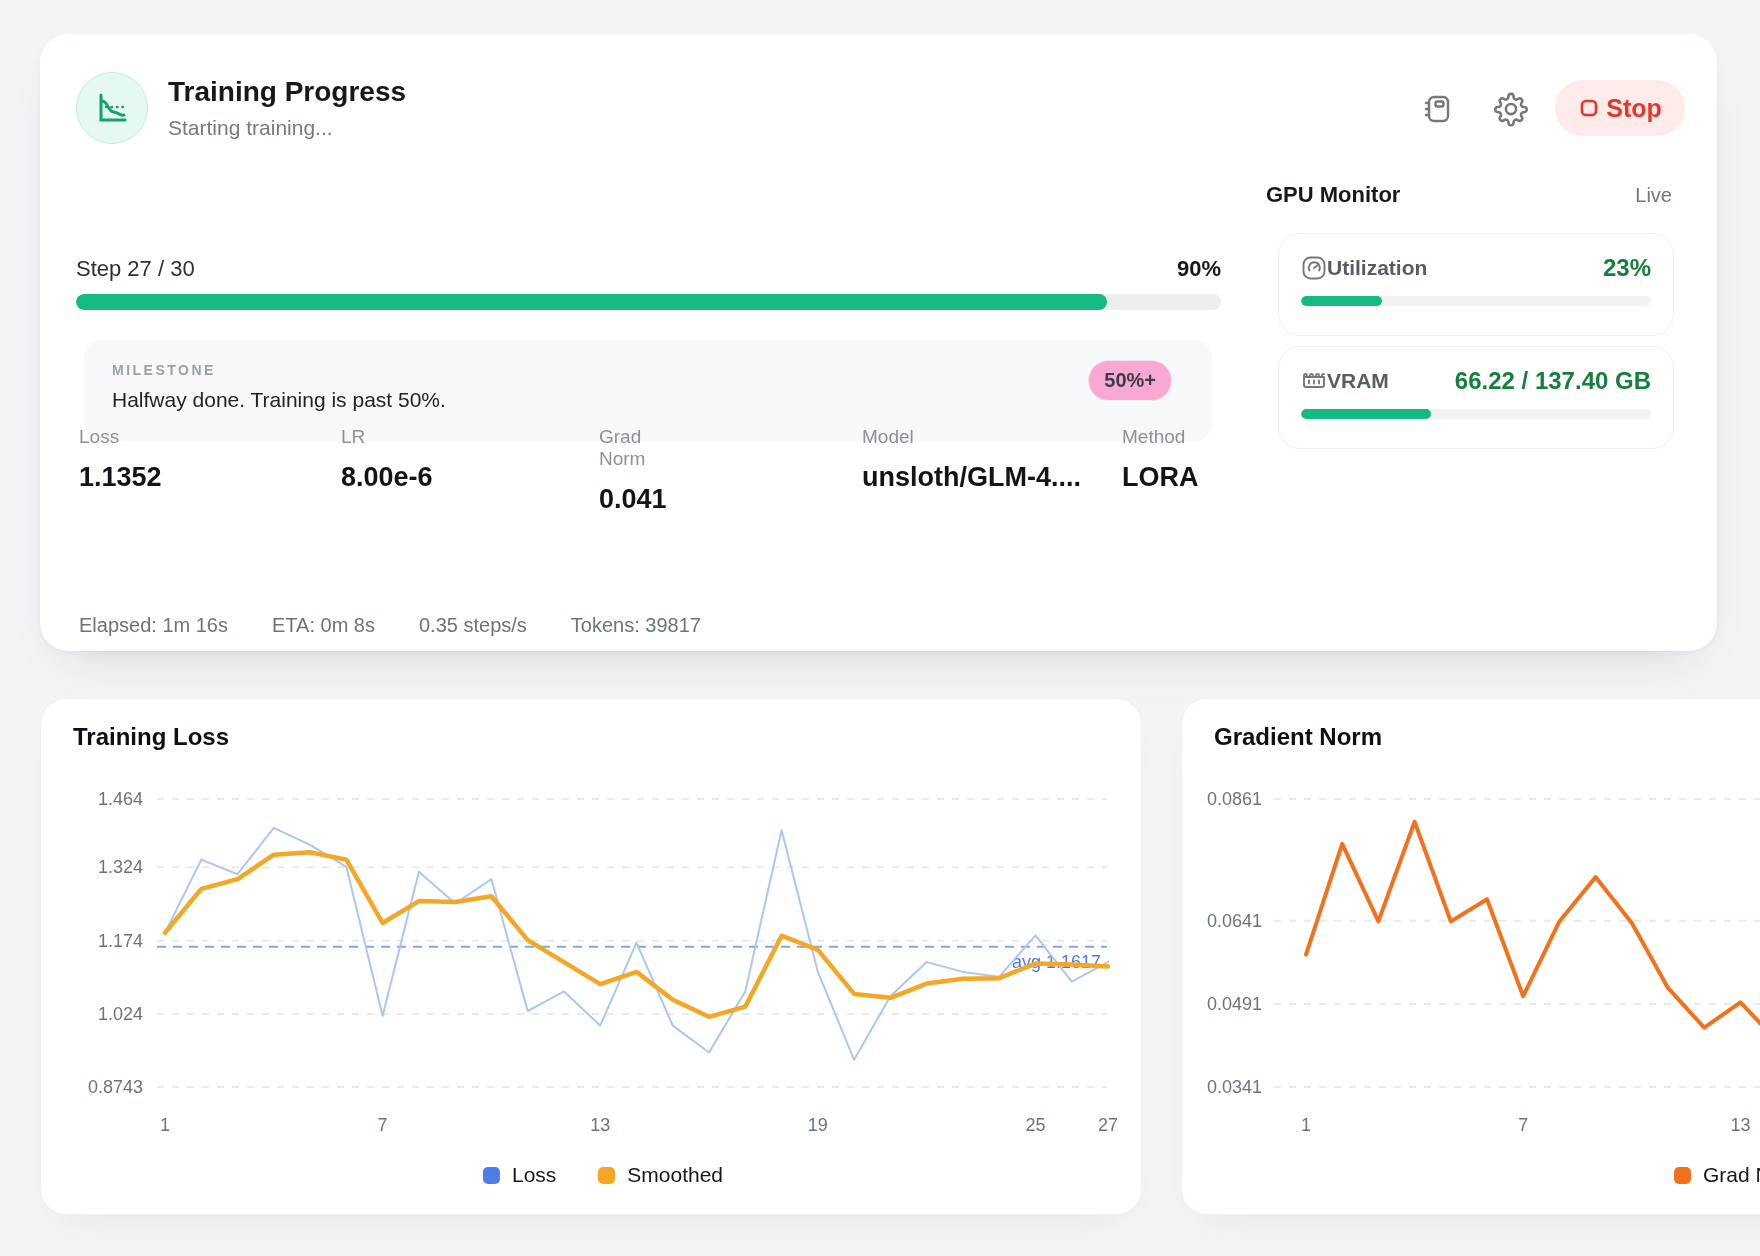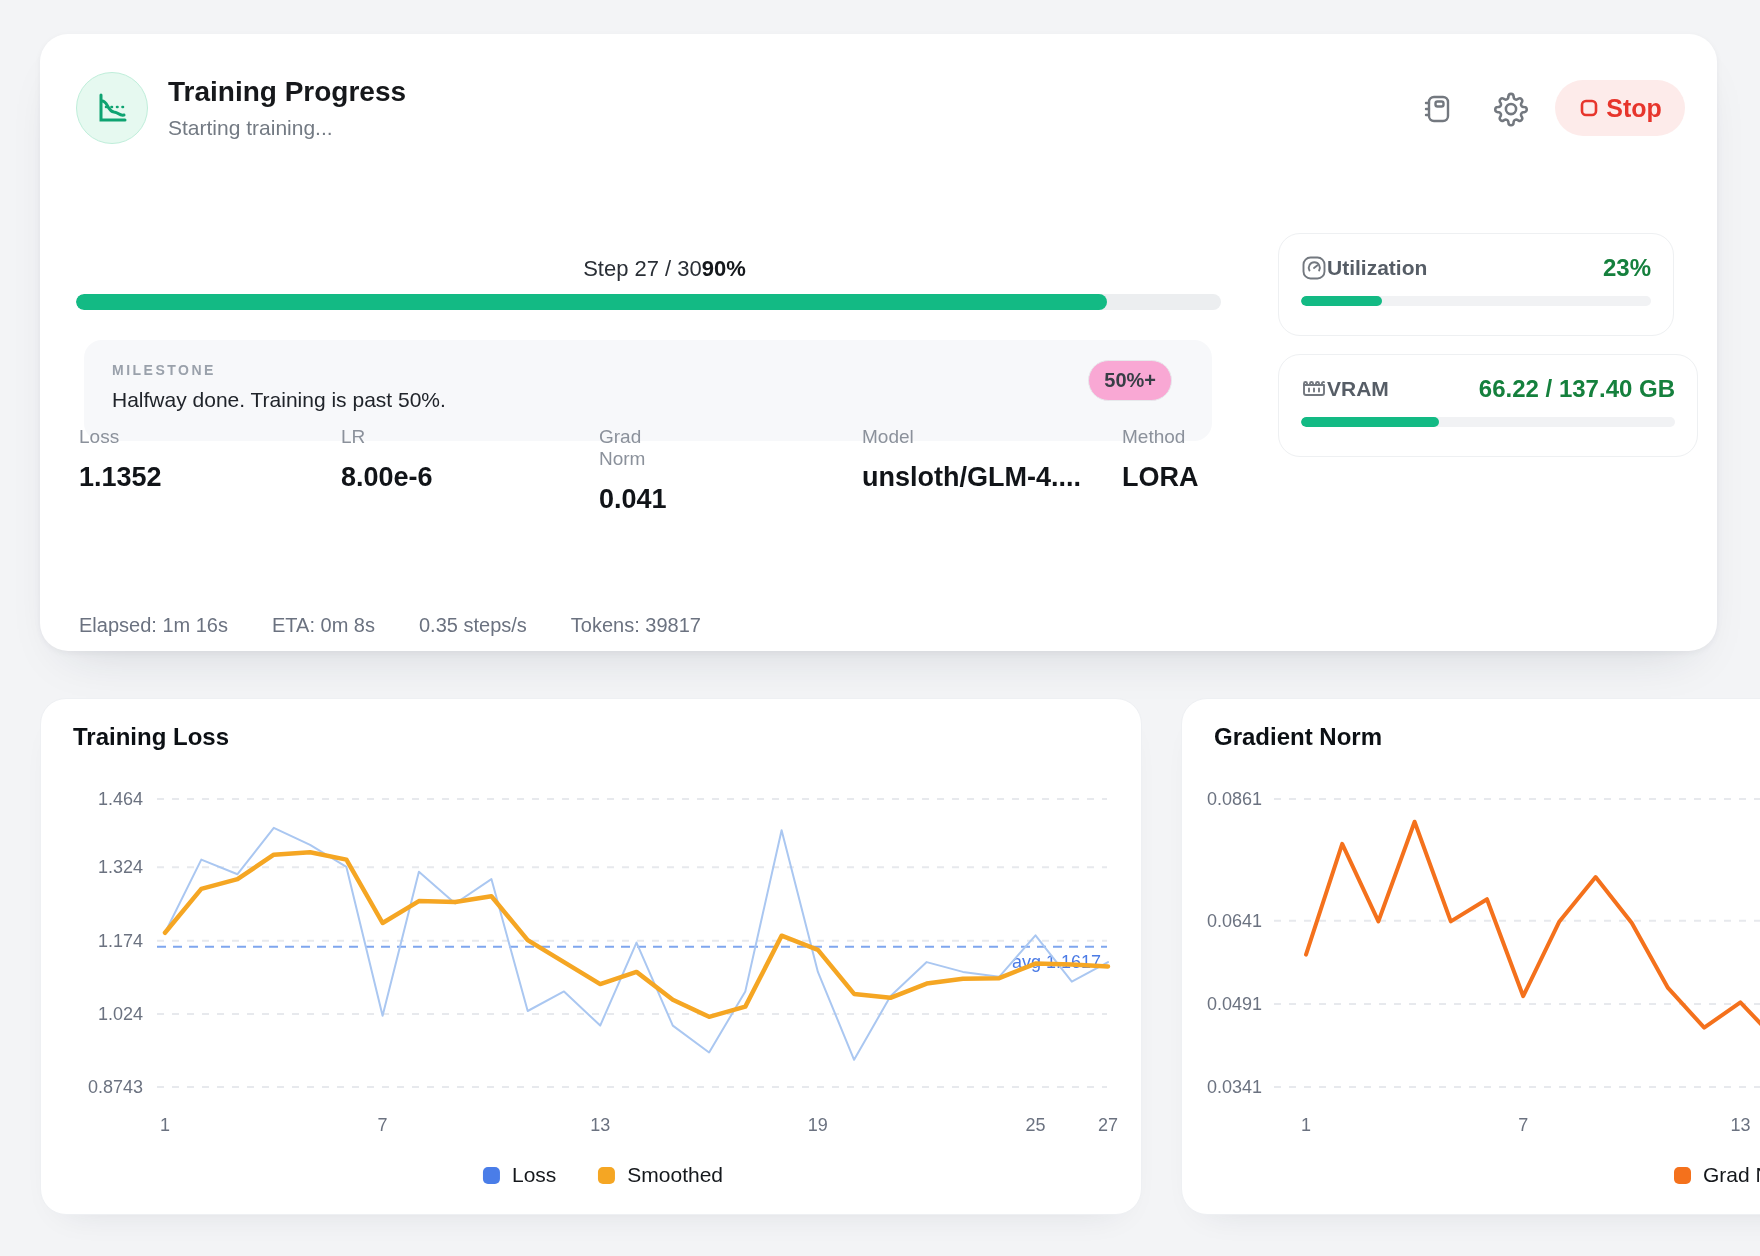--- a/index.html
+++ b/index.html
@@ -23,21 +23,21 @@
   #btn-log{left:1375px;} #btn-settings{left:1449px;}
   #stop-btn{position:absolute;left:1515px;top:46px;width:130px;height:56px;border-radius:999px;
     background:#fdebea;border:none;display:flex;align-items:center;justify-content:center;gap:6px;
     color:#e7352c;font-size:25px;font-weight:bold;cursor:pointer;font-family:inherit;}
   .badge-row{position:absolute;left:36px;top:149px;height:38px;display:flex;align-items:center;}
   .badge-training{background:#d5f4e5;color:#0d9668;font-weight:bold;font-size:18px;
     padding:9px 20px;border-radius:999px;}
   .epoch-text{color:#6f7680;font-size:20px;margin-left:18px;}
   .badge-complete{margin-left:20px;background:#fff;border:1.5px solid #e7e9ec;color:#3c424b;
     font-weight:bold;font-size:17px;padding:9px 19px;border-radius:999px;}
-  .step-row{position:absolute;left:36px;right:496px;top:222px;display:flex;justify-content:center;margin-left:32px;}
+  .step-row{position:absolute;left:36px;right:496px;top:222px;display:flex;justify-content:space-between;}
   .step-label{font-size:22px;color:#2a2f36;}
   .step-pct{font-size:22px;font-weight:bold;color:#15181c;}
   .main-bar{position:absolute;left:36px;top:260px;width:1145px;height:16px;border-radius:8px;
     background:#eceef0;overflow:hidden;}
   .main-bar .fill{height:100%;border-radius:8px;}
   .milestone{position:absolute;left:44px;top:306px;width:1128px;height:101px;background:#f7f8fa;
     border-radius:18px;}
   .milestone-label{position:absolute;left:28px;top:22px;font-size:14px;font-weight:bold;
     letter-spacing:2.5px;color:#9aa1ab;}
   .milestone-msg{position:absolute;left:28px;top:48px;font-size:21px;color:#20242a;}
@@ -48,21 +48,21 @@
   .metric .m-label{font-size:19px;color:#8b919b;}
   .metric .m-value{font-size:27px;font-weight:bold;color:#111418;margin-top:14px;white-space:nowrap;}
   .stats-row{position:absolute;left:39px;top:580px;display:flex;gap:44px;}
   .stats-row span{font-size:20px;color:#6b7280;}
   
   .gpu-head{position:absolute;left:1226px;top:148px;width:406px;display:flex;justify-content:space-between;align-items:center;}
   .gpu-title{font-size:22px;font-weight:bold;color:#16181b;}
   .gpu-live{font-size:20px;color:#6f7680;}
   .gpu-card{position:absolute;left:1238px;width:394px;height:101px;background:#fff;
     border:1.5px solid #eef0f2;border-radius:22px;}
-  #gpu-card-0{top:199px;} #gpu-card-1{top:320px;padding-left:24px;}
+  #gpu-card-0{top:199px;} #gpu-card-1{top:312px;}
   .gpu-row{position:absolute;left:22px;right:22px;top:20px;display:flex;align-items:center;}
   .gpu-label{font-size:21px;color:#565d66;font-weight:bold;}
   .gpu-value{margin-left:auto;font-size:24px;font-weight:bold;color:#15803d;}
   .gpu-bar{position:absolute;left:22px;right:22px;top:62px;height:10px;border-radius:5px;
     background:#f1f2f4;overflow:hidden;}
   .gpu-bar .fill{height:100%;border-radius:5px;}
   
   .chart-card{border-radius:26px;border:1.5px solid #eef0f3;
     box-shadow:0 16px 36px -26px rgba(30,40,60,.16);}
   #loss-card{left:40px;top:698px;width:1100px;height:515px;}
@@ -154,20 +154,24 @@
     </div>
   </div>
 
   <div class="stats-row">
     <span>Elapsed: 1m 16s</span>
     <span>ETA: 0m 8s</span>
     <span>0.35 steps/s</span>
     <span>Tokens: 39817</span>
   </div>
 
+  <div class="gpu-head">
+    <span class="gpu-title">GPU Monitor</span>
+    <span class="gpu-live">Live</span>
+  </div>
 
   <div class="gpu-card" id="gpu-card-0">
     <div class="gpu-row">
       <span style="display:flex">
         <svg width="26" height="26" viewBox="0 0 26 26" fill="none" stroke="#73787f" stroke-width="1.9" stroke-linecap="round">
           <rect x="2.5" y="2.5" width="21" height="21" rx="7"></rect>
           <path d="M8.5 15.5 a5.5 5.5 0 1 1 9.6 0"></path>
           <path d="M13 13 l3.2-2.6"></path>
         </svg>
       </span>

